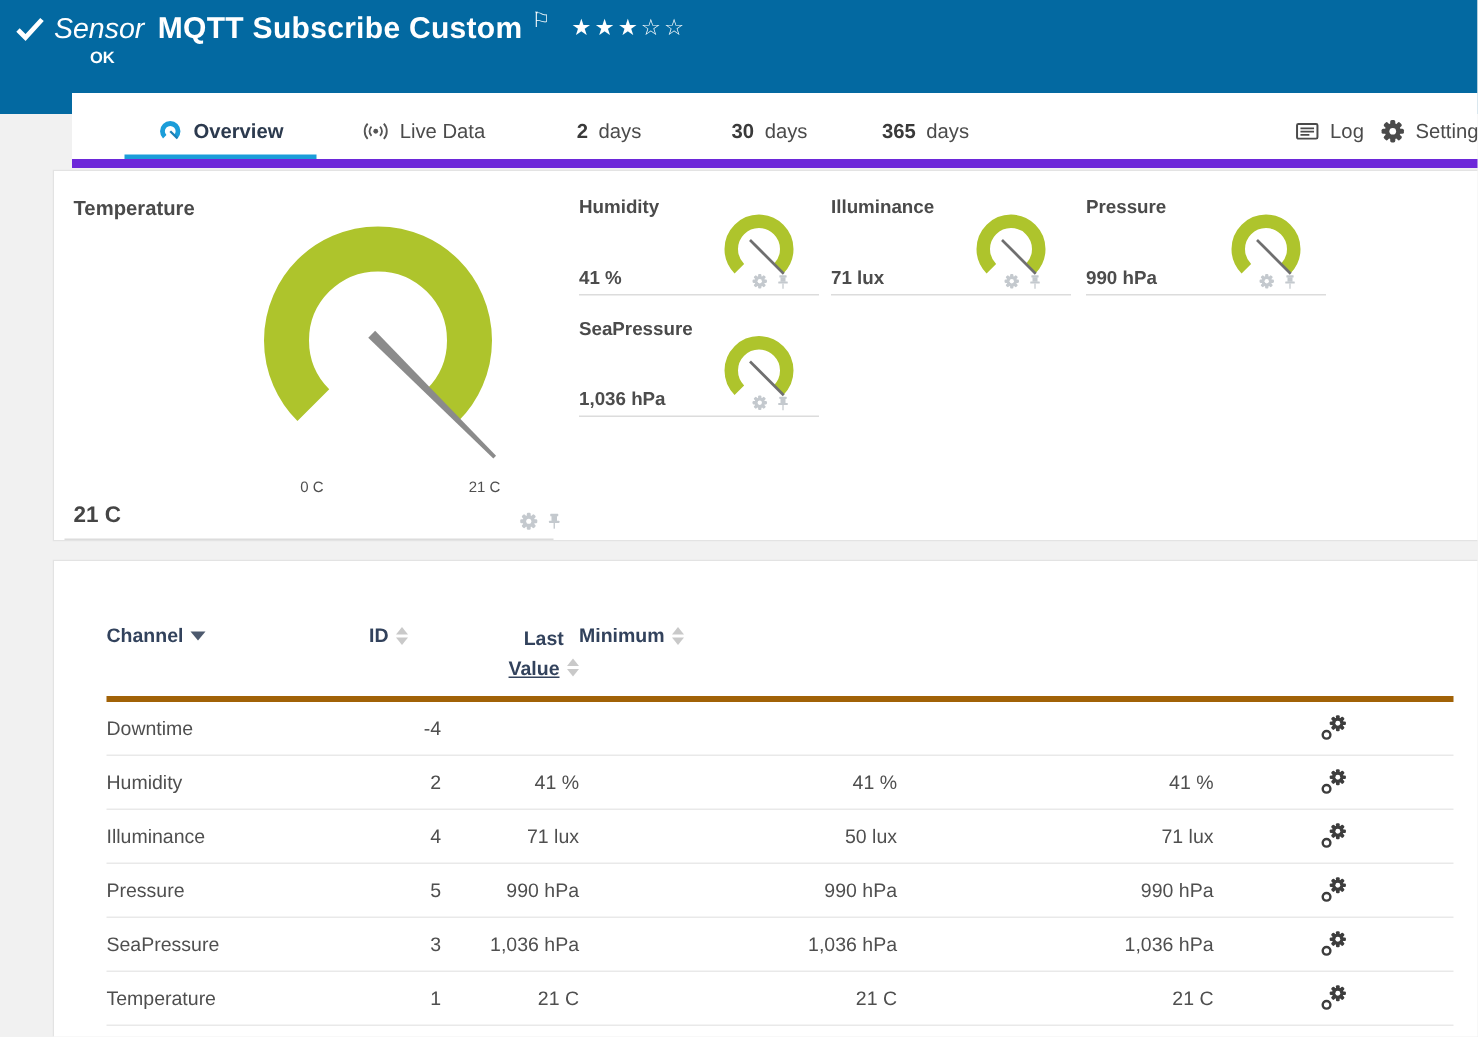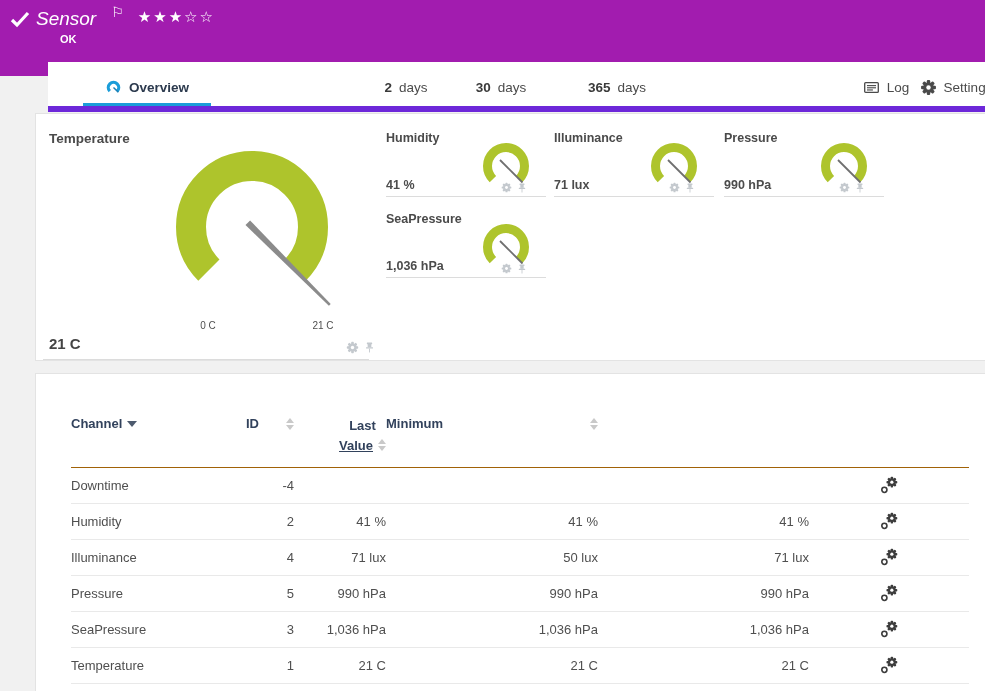--- a/index.html
+++ b/index.html
@@ -7,21 +7,21 @@
   body {
     font-family: "Liberation Sans", sans-serif;
     background: #f1f1f1;
     position: relative;
     overflow: hidden;
     color: #4c4c4c;
   }
   
   .topbar {
     position: absolute; left: 0; top: 0; width: 985px; height: 76px;
-    background: #a21caf; color: #fff;
+    background: #0369a1; color: #fff;
   }
   .topbar .titlerow {
     position: absolute; left: 10px; top: 8px;
     display: flex; align-items: center;
   }
   .check-icon { width: 20px; height: 17px; margin-right: 6px; }
   .kind { font-style: italic; font-weight: 300; font-size: 19px; margin-right: 9px; }
   .sensor-title { font-weight: bold; font-size: 20px; letter-spacing: 0.2px; }
   .flag { font-size: 14px; margin-left: 6px; position: relative; top: -7px; cursor: pointer; }
   .stars { font-size: 15px; letter-spacing: 2px; margin-left: 14px; position: relative; top: -2px; cursor: pointer; }
@@ -71,23 +71,23 @@
   #cell-pressure    { left: 688px; top: 15px; }
   #cell-seapressure { left: 350px; top: 96px; }
   
   .ctable { position: absolute; left: 35px; top: 40px; width: 898px; font-size: 13px; }
   .trow {
     display: grid;
     grid-template-columns: 175px 48px 92px 212px 211px 160px;
     align-items: center;
   }
   .thead { min-height: 54px; align-items: start; color: #32425c; font-weight: bold;
-           border-bottom: 1px solid #a16207; padding-top: 2px; }
+           border-bottom: 4px solid #a16207; padding-top: 2px; }
   .thead .hcell { display: flex; align-items: center; gap: 5px; cursor: pointer; }
-  .thead .r { justify-content: space-between; }
+  .thead .r { justify-content: flex-start; }
   .thead .c { justify-content: flex-end; text-align: center; }
   .tbody-row { height: 36px; border-bottom: 1px solid #e9e9e9; color: #4f4f4f; }
   .tbody-row:first-of-type { height: 40px; }
   .cell-r { text-align: right; }
   .cell-gear { display: flex; justify-content: center; }
   .rowgear { width: 19px; height: 19px; color: #3d3d3d; cursor: pointer; }
   .caret-down { width: 0; height: 0; border-left: 5px solid transparent; border-right: 5px solid transparent; border-top: 6px solid #4d5a6e; }
   .sortpair { display: inline-flex; flex-direction: column; gap: 2px; }
   .sortpair i { display: block; width: 0; height: 0; border-left: 4.5px solid transparent; border-right: 4.5px solid transparent; }
   .sortpair .up { border-bottom: 5px solid #c9c9c9; }
@@ -125,40 +125,51 @@
     </symbol>
   </defs>
 </svg>
 
 <div class="topbar">
   <div class="titlerow">
     <svg class="check-icon" viewBox="0 0 20 17">
       <polyline points="2,9 7,14 18,2" fill="none" stroke="#ffffff" stroke-width="3.2"></polyline>
     </svg>
     <span class="kind">Sensor</span>
+    <span class="sensor-title">MQTT Subscribe Custom</span>
     <span class="flag">⚐</span>
     <span class="stars">★★★☆☆</span>
   </div>
   <div class="statusline">OK</div>
 </div>
 
 <div class="tabbar">
   <div class="tab active" style="left:35px;width:128px;">
     <svg class="tabicon" viewBox="0 0 17 18">
       <path d="M 4.6 12.9 A 5.5 5.5 0 1 1 12.4 12.9" fill="none" stroke="#1b9dd9" stroke-width="3.4"></path>
       <line x1="8.5" y1="9" x2="13.6" y2="14" stroke="#1b7fb5" stroke-width="1.6"></line>
     </svg>
     <span>Overview</span>
     <span class="underline"></span>
   </div>
+  <div class="tab" style="left:180px;width:110px;">
+    <svg class="tabicon" viewBox="0 0 18 18">
+      <circle cx="9" cy="9" r="1.7" fill="#555"></circle>
+      <path d="M 6 5.7 A 4.6 4.6 0 0 0 6 12.3" fill="none" stroke="#555" stroke-width="1.3"></path>
+      <path d="M 3.3 3.6 A 8 8 0 0 0 3.3 14.4" fill="none" stroke="#555" stroke-width="1.3"></path>
+      <path d="M 12 5.7 A 4.6 4.6 0 0 1 12 12.3" fill="none" stroke="#555" stroke-width="1.3"></path>
+      <path d="M 14.7 3.6 A 8 8 0 0 1 14.7 14.4" fill="none" stroke="#555" stroke-width="1.3"></path>
+    </svg>
+    <span>Live Data</span>
+  </div>
   <div class="tab" style="left:330px;width:56px;">
     <span class="num">2</span>
     <span>days</span>
   </div>
-  <div class="tab" style="left:420px;width:66px;">
+  <div class="tab" style="left:432px;width:66px;">
     <span class="num">30</span>
     <span>days</span>
   </div>
   <div class="tab" style="left:530px;width:78px;">
     <span class="num">365</span>
     <span>days</span>
   </div>
   <div class="tab" style="left:806px;width:64px;">
     <svg class="tabicon" viewBox="0 0 18 18">
       <rect x="1.8" y="3.8" width="14.4" height="10.4" rx="1" fill="none" stroke="#4a4a4a" stroke-width="1.4"></rect>

